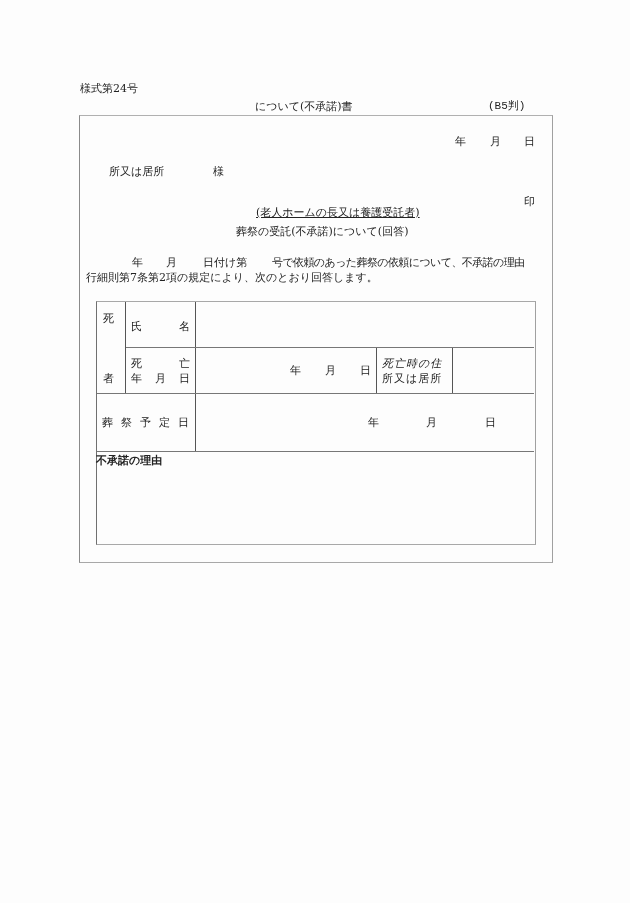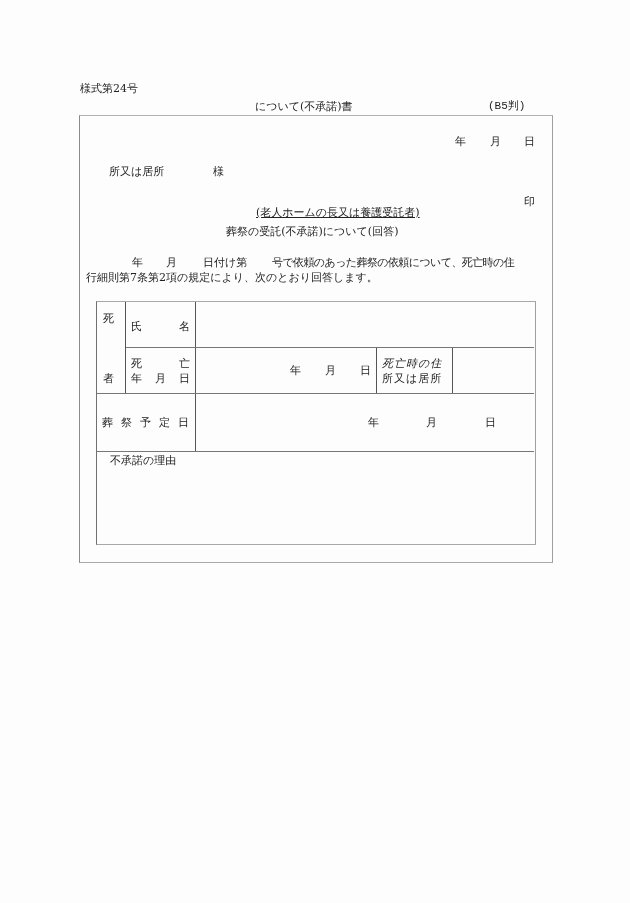--- a/index.html
+++ b/index.html
@@ -29,26 +29,26 @@
 <div class="abs" style="left:455px; top:136px;">年</div>
 <div class="abs" style="left:490px; top:136px;">月</div>
 <div class="abs" style="left:524px; top:136px;">日</div>
 
 <div class="abs" style="left:109px; top:166px;">所又は居所</div>
 <div class="abs" style="left:213px; top:166px;">様</div>
 
 <div class="abs" style="left:256px; top:207px;text-decoration:underline;">(老人ホームの長又は養護受託者)</div>
 <div class="abs" style="left:524px; top:196px;">印</div>
 
-<div class="abs" style="left:226px; top:226px;">葬祭の受託(不承諾)について(回答)</div>
+<div class="abs" style="left:236px; top:226px;">葬祭の受託(不承諾)について(回答)</div>
 
 <div class="abs" style="left:132px; top:257px;">年</div>
 <div class="abs" style="left:166px; top:257px;">月</div>
 <div class="abs" style="left:203px; top:257px;">日付け第</div>
-<div class="abs" style="left:272px; top:257px; letter-spacing:-0.6px;">号で依頼のあった葬祭の依頼について、死亡時の住</div>
+<div class="abs" style="left:272px; top:257px; letter-spacing:-0.6px;">号で依頼のあった葬祭の依頼について、不承諾の理由</div>
 <div class="abs" style="left:86px; top:272px;">行細則第7条第2項の規定により、次のとおり回答します。</div>
 
 <div class="tbl"></div>
 
 <div class="vl" style="left:125px; top:302px; height:91px;"></div>
 <div class="vl" style="left:195px; top:302px; height:149px;"></div>
 <div class="vl" style="left:376px; top:347px; height:46px;"></div>
 <div class="vl" style="left:452px; top:347px; height:46px;"></div>
 
 <div class="hl" style="left:126px; top:347px; width:408px;"></div>
@@ -79,14 +79,14 @@
 <div class="cell" style="left:102px; top:417px;">葬</div>
 <div class="cell" style="left:121px; top:417px;">祭</div>
 <div class="cell" style="left:140px; top:417px;">予</div>
 <div class="cell" style="left:159px; top:417px;">定</div>
 <div class="cell" style="left:178px; top:417px;">日</div>
 
 <div class="cell" style="left:368px; top:417px;">年</div>
 <div class="cell" style="left:426px; top:417px;">月</div>
 <div class="cell" style="left:485px; top:417px;">日</div>
 
-<div class="cell" style="left:110px; top:455px;">不承諾の理由</div>
+<div class="cell" style="left:96px; top:455px;font-weight:bold;">不承諾の理由</div>
 <div class="cell" style="left:97px; top:470px; width:436px; height:72px;"></div>
 
 </body></html>

